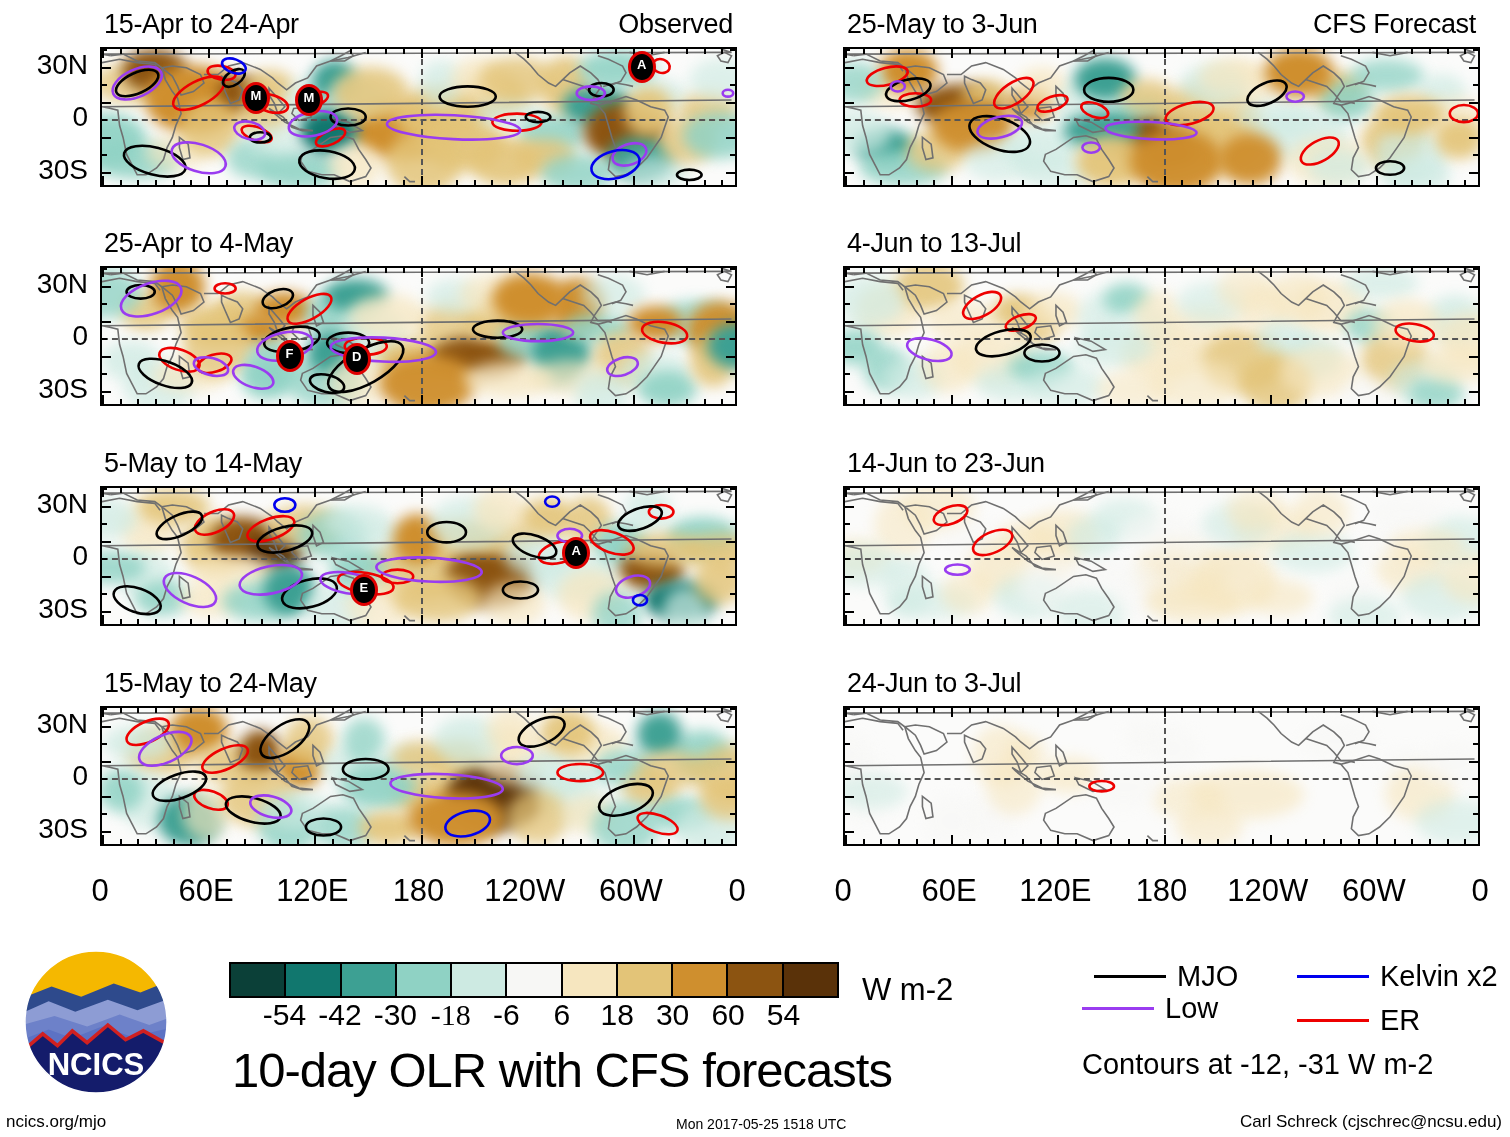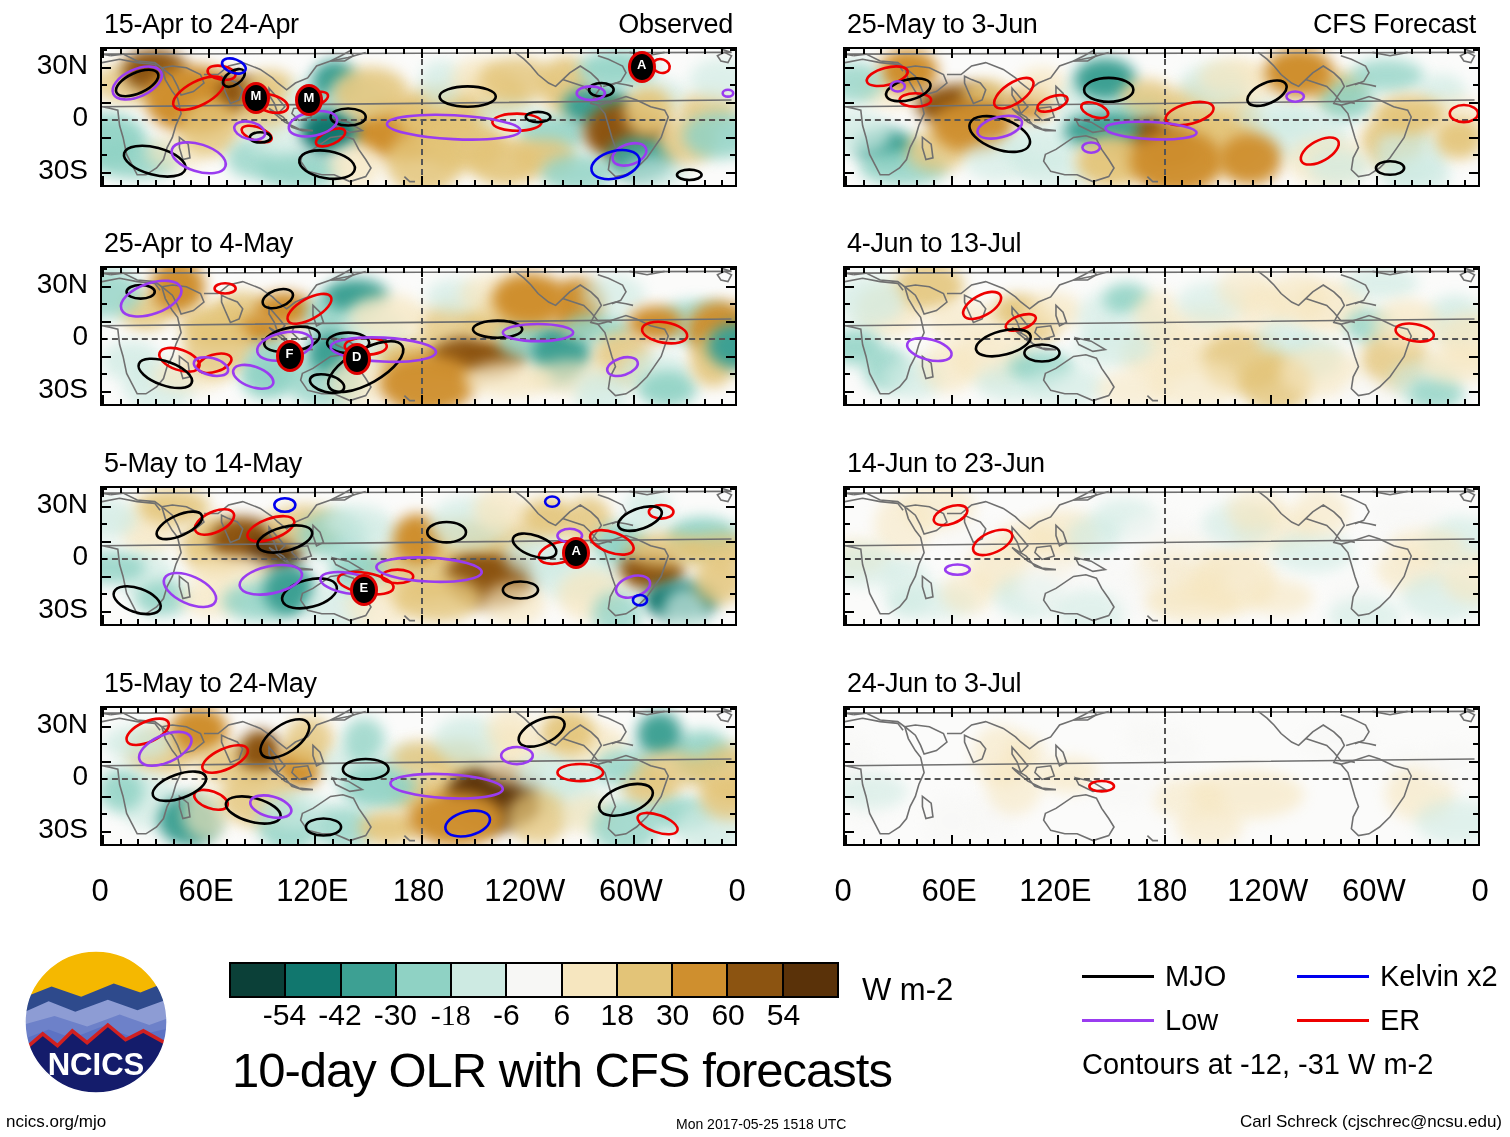--- a/index.html
+++ b/index.html
@@ -1533,29 +1533,29 @@
     <span style="left: 388.182px;">18</span>
     <span style="left: 443.636px;">30</span>
     <span style="left: 499.091px;">60</span>
     <span style="left: 554.545px;">54</span>
   </div>
 <div id="cbunits">W m-2</div>
 
 <div id="maintitle">10-day OLR with CFS forecasts</div>
 
 <div id="legend">
-    <div class="lgrow" style="left: 0px; top: 0px;">
+    <div class="lgrow" style="left: 12px; top: 0px;">
       <div class="lgline" style="border-top-color: rgb(0, 0, 0);"></div>
       <div class="lgtxt">MJO</div>
     </div>
     <div class="lgrow" style="left: 215px; top: 0px;">
       <div class="lgline" style="border-top-color: rgb(0, 0, 238);"></div>
       <div class="lgtxt">Kelvin x2</div>
     </div>
-    <div class="lgrow" style="left: 0px; top: 44px;">
+    <div class="lgrow" style="left: 0px; top: 32px;">
       <div class="lgline" style="border-top-color: rgb(154, 60, 240);"></div>
       <div class="lgtxt">Low</div>
     </div>
     <div class="lgrow" style="left: 215px; top: 44px;">
       <div class="lgline" style="border-top-color: rgb(238, 0, 0);"></div>
       <div class="lgtxt">ER</div>
     </div>
   </div>
 <div id="lgnote">Contours at -12, -31 W m-2</div>
 

